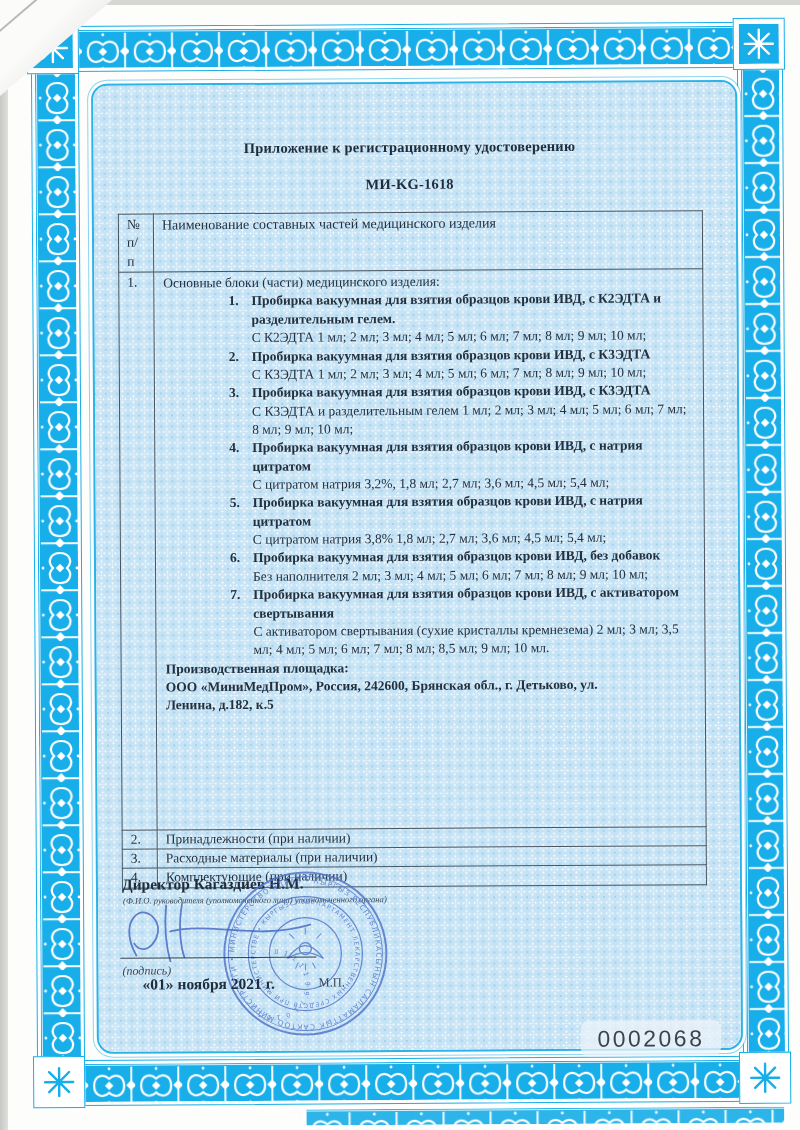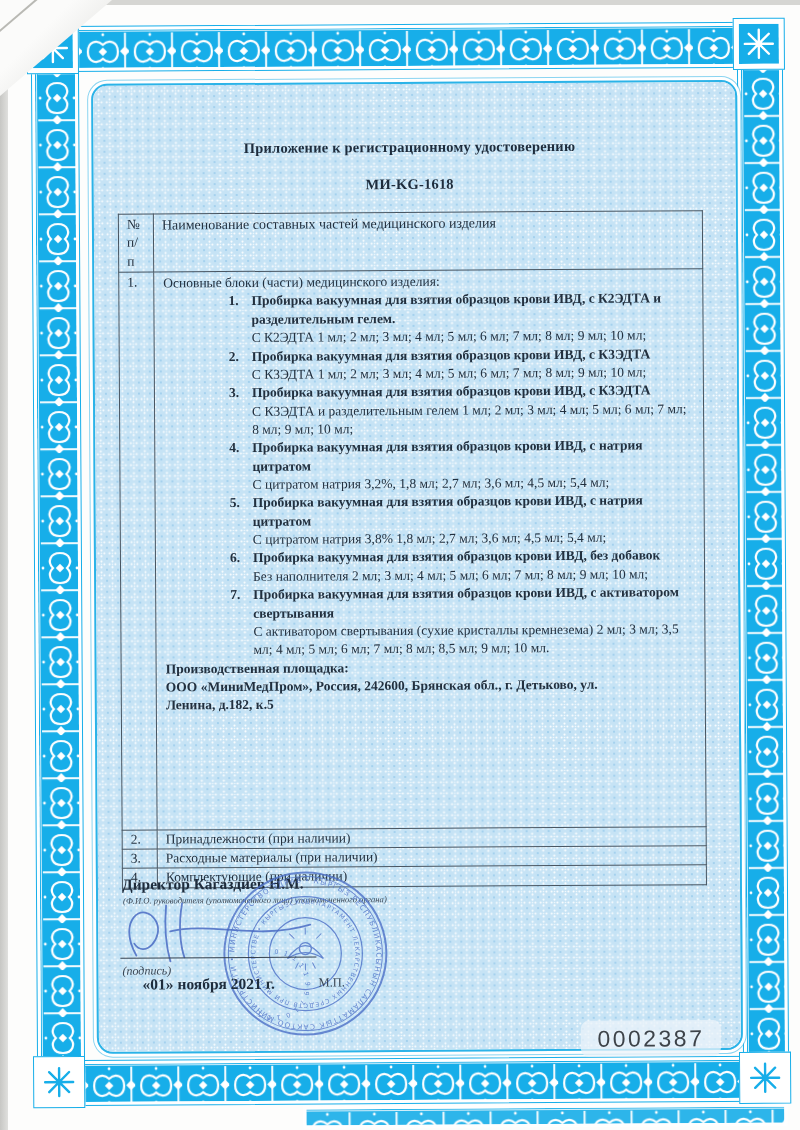--- a/index.html
+++ b/index.html
@@ -346,18 +346,18 @@
         <path d="M68 6 C64 28 66 48 70 60"></path>
         <path d="M56 34 C96 24 140 44 196 28"></path>
       </g>
     </svg>
 
     <div class="sig-line"></div>
     <div class="mp">М.П.</div>
     <div class="sig-label">(подпись)</div>
     <div class="date">«01» ноября 2021 г.</div>
 
-    <div class="serial">0002387</div>
+    <div class="serial">0002068</div>
   </div>
 </div>
 
 <div class="fold"></div>
 <div class="fold-edge"></div>
 
 </body></html>

